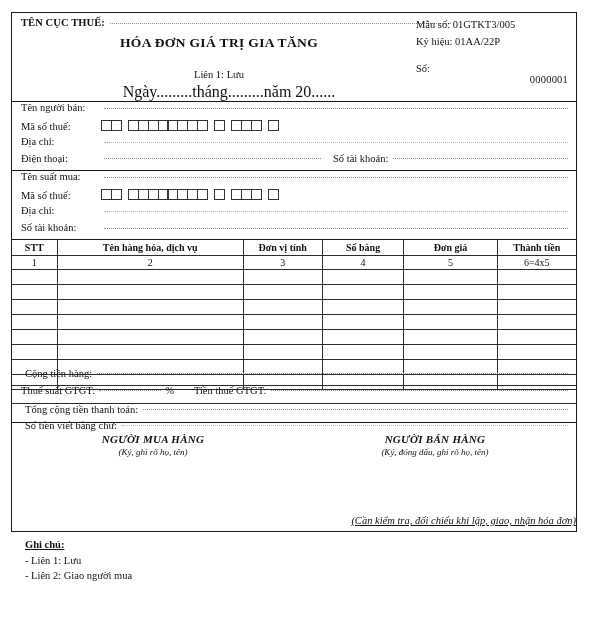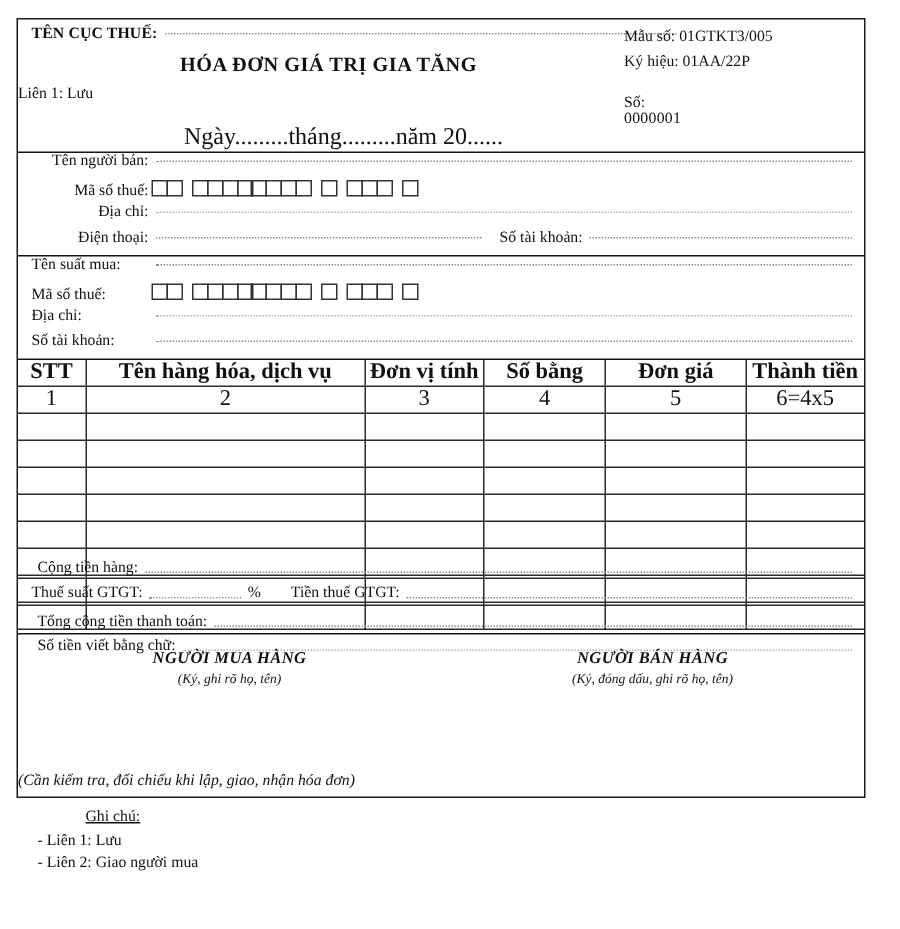--- a/index.html
+++ b/index.html
@@ -74,21 +74,22 @@
     top: 22px;
     text-align: center;
     font-weight: bold;
     font-size: 13.5px;
     letter-spacing: .35px;
   }
   #copy-line {
     position: absolute;
     left: 0;
     right: 150px;
-    top: 44px;
+    top: 56px;
+    text-align: center;
     font-size: 10.5px;
   }
   #date-line {
     position: absolute;
     left: 0;
     right: 130px;
     top: 70px;
     text-align: center;
     font-size: 16px;
   }
@@ -105,21 +106,21 @@
   #serial-row {
     position: absolute;
     right: 8px;
     top: 50px;
     width: 152px;
     font-size: 10.5px;
     display: flex;
     flex-direction: column;
   }
   #serial-label { width: 42px; }
-  #serial-value { letter-spacing: .2px; }
+  #serial-value { letter-spacing: .2px; text-align: right; }
 
   
   .party-block { position: absolute; left: 0; right: 0; }
   .party-row {
     display: flex;
     align-items: baseline;
     height: 17px;
     padding-left: 9px;
     padding-right: 8px;
     font-size: 10.5px;
@@ -153,39 +154,39 @@
   #items-table {
     position: absolute;
     left: 0; right: 0;
     border-collapse: collapse;
     width: 100%;
     table-layout: fixed;
   }
   #items-table th, #items-table td {
     border: 1px solid #2b2b2b;
     border-top: none;
-    font-size: 15px;
+    font-size: 10px;
     text-align: center;
     padding: 0;
     height: 14px;
     vertical-align: middle;
   }
   #items-table th {
     font-weight: bold;
     height: 15px;
     border-top: none;
   }
   #items-table tr.numrow td { height: 13px; }
   #items-table th:first-child, #items-table td:first-child { border-left: none; }
   #items-table th:last-child, #items-table td:last-child { border-right: none; }
 
   
   .totals-row {
     display: flex;
-    align-items: flex-end;
+    align-items: flex-start;
     padding-left: 13px;
     padding-right: 8px;
     height: 16px;
     font-size: 10.5px;
   }
   .totals-row .lab { white-space: nowrap; }
   .pct-gap {
     width: 62px;
     border-bottom: 1px dotted #9a9a9a;
     margin: 0 4px;
@@ -214,37 +215,37 @@
   .sig-sub {
     font-style: italic;
     font-size: 9px;
     margin-top: 2px;
   }
 
   #verify-note {
     position: absolute;
     left: 0; right: 0;
     bottom: 5px;
-    text-align: left;
+    text-align: right;
     font-style: italic;
     font-size: 10.5px;
+    text-decoration: underline;
   }
 
   
   #footer-notes {
     position: absolute;
     left: 25px;
     top: 537px;
     font-size: 10.5px;
     line-height: 15.5px;
   }
   #footer-notes-title {
-    font-weight: normal;
+    font-weight: bold;
     text-decoration: underline;
-    margin-left: 32px;
   }
 </style>
 </head>
 <body>
 
 <div id="invoice-frame">
 
   <div id="header-block">
 
     <div id="tax-dept-row">
@@ -264,21 +265,21 @@
     </div>
 
     <div id="serial-row">
       <span id="serial-label">Số:</span>
       <span id="serial-value">0000001</span>
     </div>
   </div>
 
   <div class="hrule thick" style="top:88px;"></div>
 
-  <div class="party-block" style="top:89px; height:68px;text-align:right;">
+  <div class="party-block" style="top:89px; height:68px;">
 
     <div class="party-row">
       <span class="party-label lbl-w">Tên người bán:</span>
       <span class="dotfill"></span>
     </div>
 
     <div class="party-row">
       <span class="party-label lbl-w">Mã số thuế:</span>
       <span class="mst-boxes">
         <span class="mst-group">

